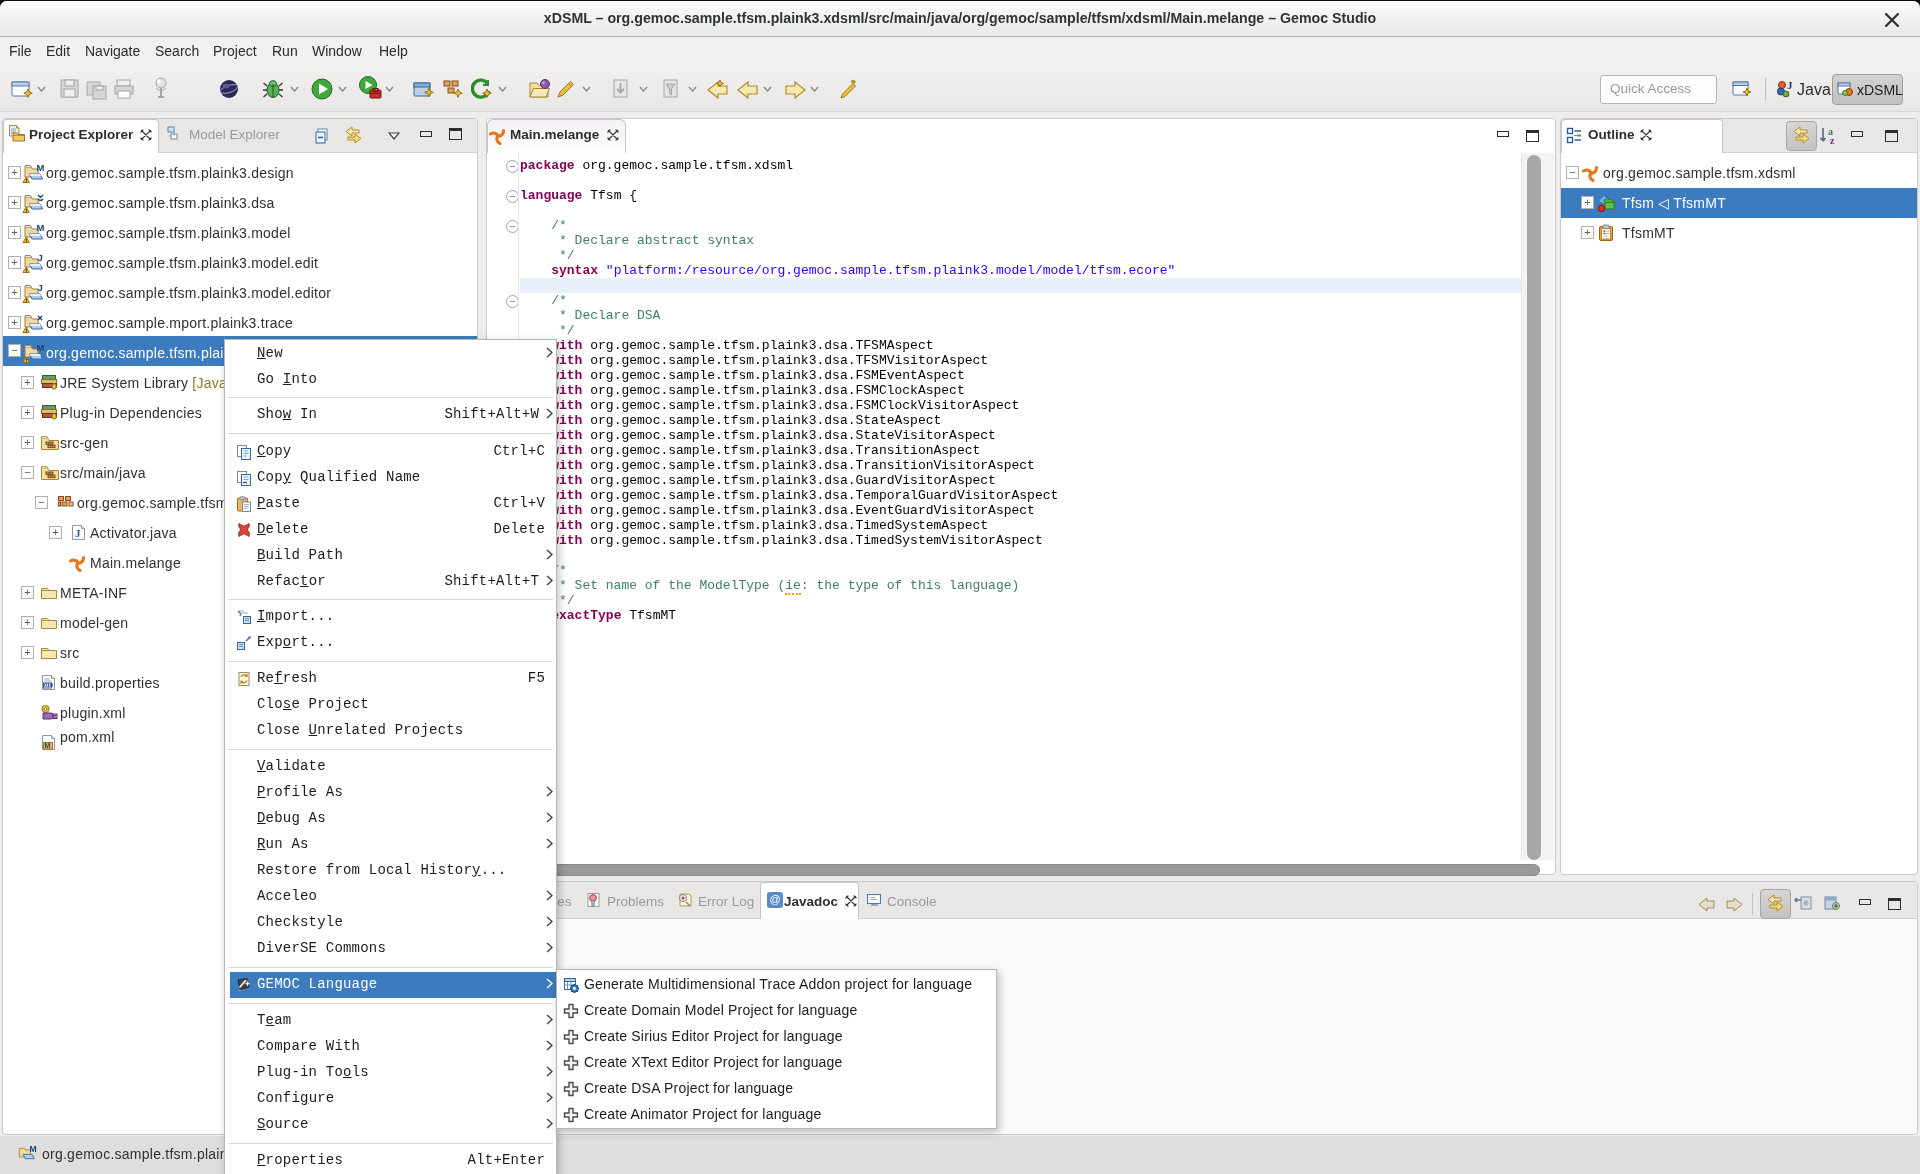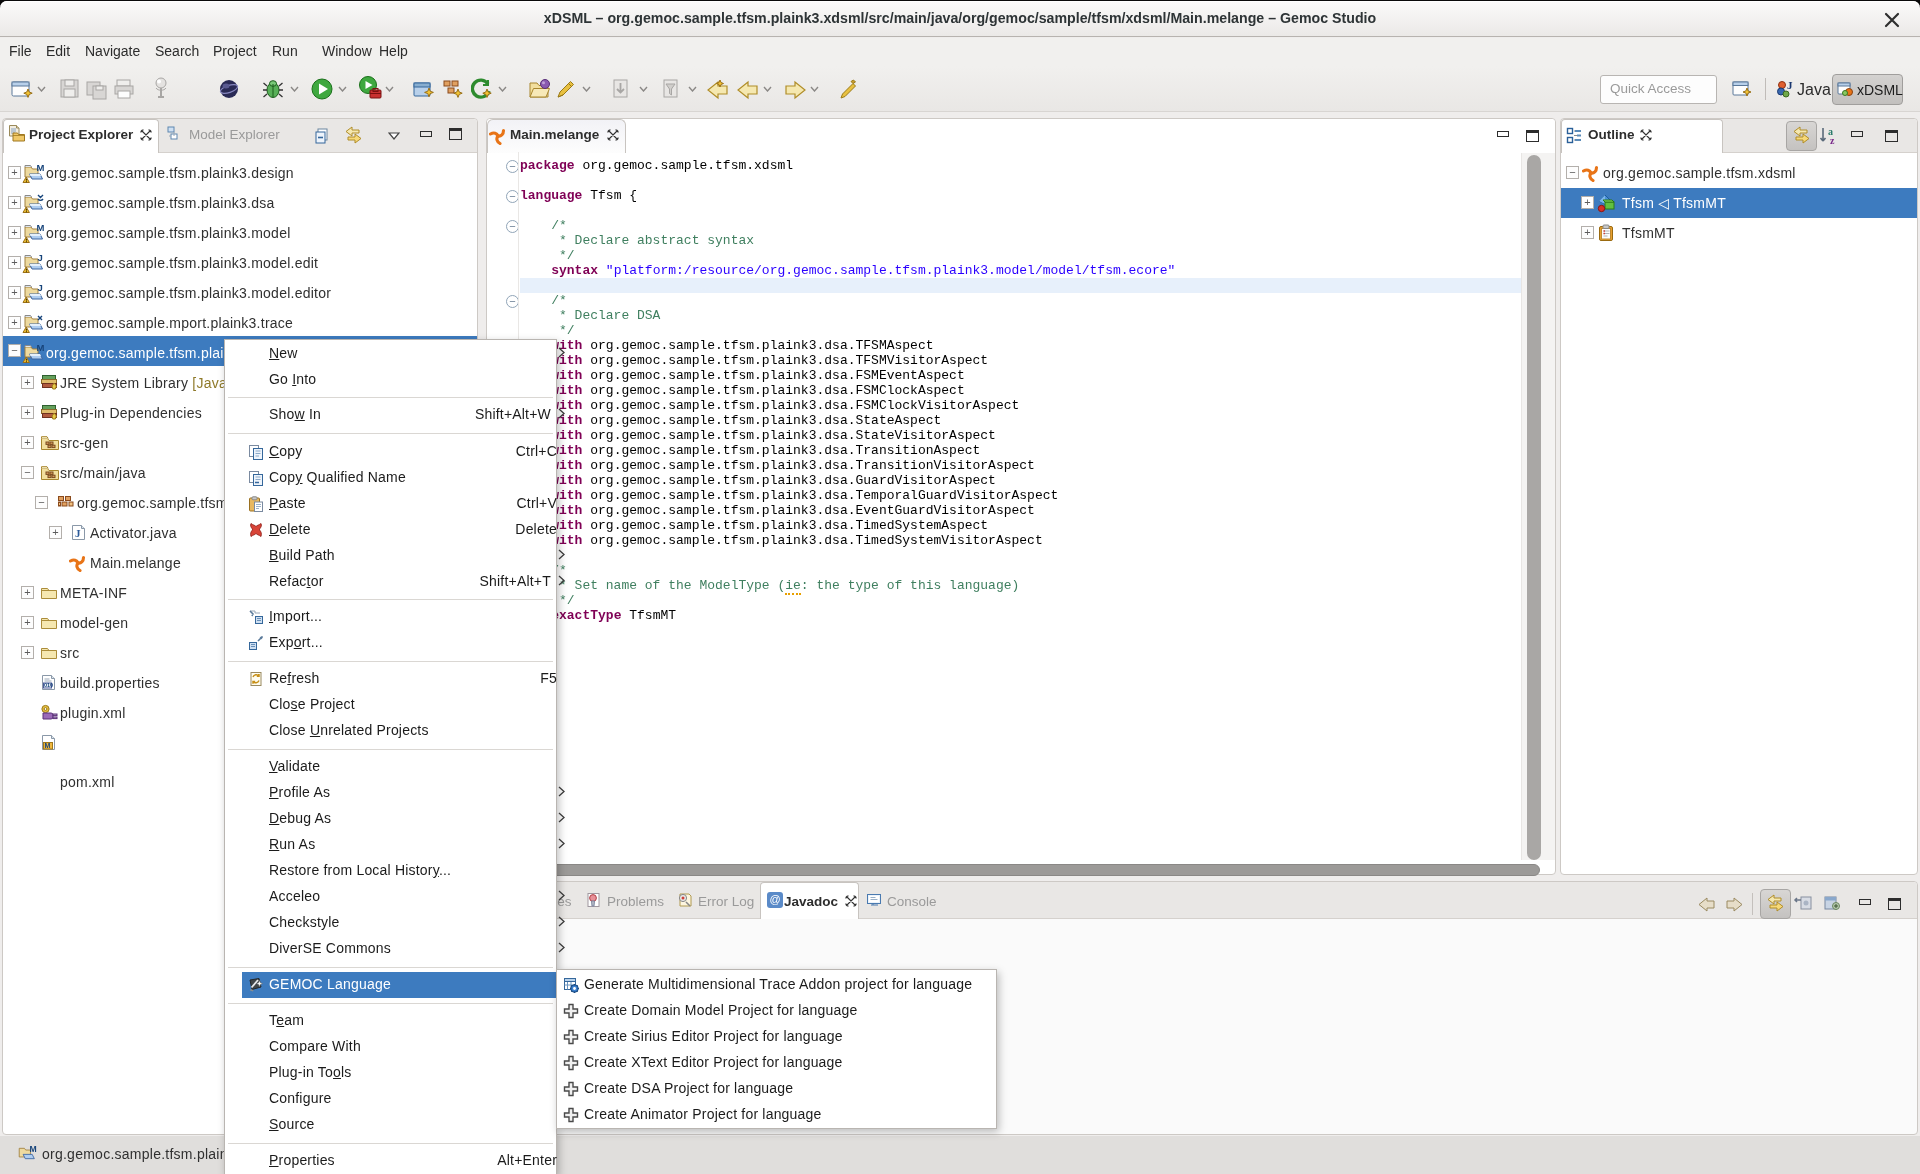--- a/index.html
+++ b/index.html
@@ -18,21 +18,21 @@
 .tabstrip { position:absolute; left:0; top:0; right:0; height:34px; background:#e9e7e5; border-bottom:1px solid #d5d1cd; border-radius:4px 4px 0 0; }
 .tab { position:absolute; top:0px; height:34px; background:#fff; border:1px solid #c8c4c0; border-bottom:none; border-radius:4px 4px 0 0; }
 .tabtxt { font-size:13.5px; font-weight:bold; color:#2d2d2d; }
 .tabgray { font-size:13.5px; color:#9a9a9a; }
 .tx { font-size:14px; letter-spacing:0.25px; color:#303030; white-space:nowrap; }
 .wtx { font-size:14px; letter-spacing:0.25px; color:#fff; white-space:nowrap; }
 .exp { position:absolute; width:13px; height:13px; background:#fdfdfd; border:1px solid #b3afab; font-size:11px; line-height:11px; text-align:center; color:#5c5c5c; }
 .sel { background:#3d7bbf; }
 
 #ctxmenu { left:224px; top:339px; width:333px; height:836px; background:#fff; border:1px solid #b9b5b1; box-shadow:2px 3px 8px rgba(0,0,0,0.25); z-index:50; }
-.mrow { position:absolute; left:17px; width:329px; height:26px; }
+.mrow { position:absolute; left:5px; width:329px; height:26px;font-family:Liberation Mono, monospace; }
 .mlabel { position:absolute; left:27px; top:4px; font-size:14px; letter-spacing:0.2px; color:#1b1b1b; white-space:nowrap; }
 .maccel { position:absolute; right:10px; top:4px; font-size:14px; letter-spacing:0.2px; color:#1b1b1b; }
 .marrow { position:absolute; right:6px; top:6px; width:7px; height:11px; }
 .msep { position:absolute; left:3px; width:325px; border-top:1px solid #dad7d3; }
 .micon { position:absolute; left:6px; top:5px; width:16px; height:16px; }
 #submenu { left:556px; top:969px; width:441px; height:160px; background:#fff; border:1px solid #b9b5b1; box-shadow:2px 3px 8px rgba(0,0,0,0.25); z-index:51; }
 .srow { position:absolute; left:1px; width:437px; height:26px;padding-left:12px; }
 .slabel { position:absolute; left:26px; top:4px; font-size:14px; letter-spacing:0.2px; color:#1b1b1b; white-space:nowrap; }
 .sicon { position:absolute; left:5px; top:5px; width:16px; height:16px; }
 
@@ -50,21 +50,21 @@
 <svg class="abs" style="left:1884px; top:12px;" width="16" height="16" viewBox="0 0 16 16">
     <path d="M2 2 L14 14 M14 2 L2 14" stroke="#2f2f2f" stroke-width="2.2" stroke-linecap="round"></path>
   </svg>
 <div class="abs" id="menubar"></div>
 <div class="abs mi" style="left:9px;">File</div>
 <div class="abs mi" style="left:46px;">Edit</div>
 <div class="abs mi" style="left:85px;">Navigate</div>
 <div class="abs mi" style="left:155px;">Search</div>
 <div class="abs mi" style="left:213px;">Project</div>
 <div class="abs mi" style="left:272px;">Run</div>
-<div class="abs mi" style="left:312px;margin-left:10px;">Window</div>
+<div class="abs mi" style="left:312px;">Window</div>
 <div class="abs mi" style="left:379px;">Help</div>
 <div class="abs" id="toolbar"></div>
 <svg class="abs" style="left:11px; top:78px;" width="23" height="22" viewBox="0 0 23 22">
     <rect x="1" y="4" width="17" height="14" rx="1.5" fill="#fdfdfd" stroke="#5a789a"></rect>
     <rect x="1" y="4" width="17" height="4" fill="#b8d0ea" stroke="#5a789a"></rect>
     <path d="M17 11 l1.2 3 3 1.2 -3 1.2 -1.2 3 -1.2 -3 -3 -1.2 3 -1.2 z" fill="#f2c233" stroke="#9a7018"></path>
   </svg>
 <svg class="abs" style="left:37px; top:86px;" width="9" height="6" viewBox="0 0 9 6">
     <path d="M1 1 L4.5 5 L8 1" stroke="#8a8886" stroke-width="1.4" fill="none"></path>
   </svg>
@@ -439,21 +439,21 @@
 <div class="abs tx" style="left:60px; top:435px;">src-gen</div>
 <div class="abs tx" style="left:60px; top:465px;">src/main/java</div>
 <div class="abs tx" style="left:77px; top:495px;">org.gemoc.sample.tfsm.xdsml</div>
 <div class="abs tx" style="left:90px; top:525px;">Activator.java</div>
 <div class="abs tx" style="left:90px; top:555px;">Main.melange</div>
 <div class="abs tx" style="left:60px; top:585px;">META-INF</div>
 <div class="abs tx" style="left:60px; top:615px;">model-gen</div>
 <div class="abs tx" style="left:60px; top:645px;">src</div>
 <div class="abs tx" style="left:60px; top:675px;">build.properties</div>
 <div class="abs tx" style="left:60px; top:705px;">plugin.xml</div>
-<div class="abs tx" style="left:60px; top:774px;">pom.xml</div>
+<div class="abs tx" style="left:60px; top:729px;">pom.xml</div>
 
 <div class="abs panel" id="editor" style="left:486px; top:118px; width:1070px; height:757px;">
 <div class="tabstrip" style="background:#fff; border-bottom:none;"></div>
 <div class="tab" style="left:0px; width:139px; background:linear-gradient(#f2f2f6,#fdfdfd); border-radius:6px 6px 0 0;"></div>
 </div>
 
 <svg class="abs" style="left:489px; top:127px;" width="18" height="18" viewBox="0 0 18 18">
     <g stroke="#e87417" stroke-width="3.1" fill="none" stroke-linecap="round">
       <path d="M9 9 C 12 9.5, 14.5 7.5, 14.5 3.5"></path>
       <path d="M9 9 C 12 9.5, 14.5 7.5, 14.5 3.5" transform="rotate(-120 9 9)"></path>

